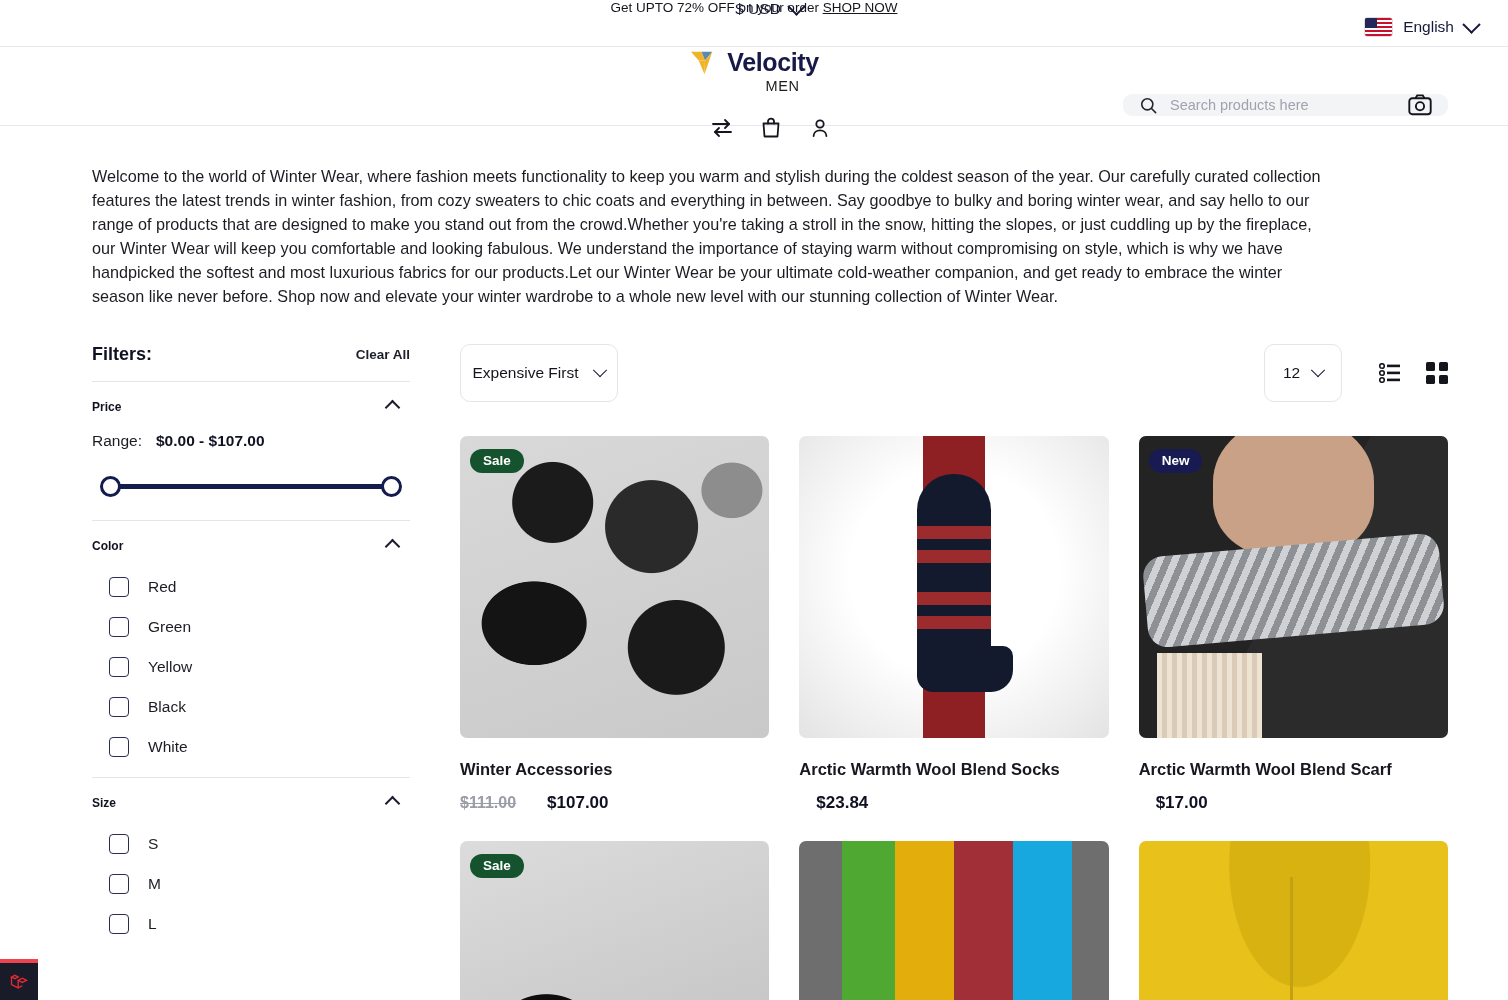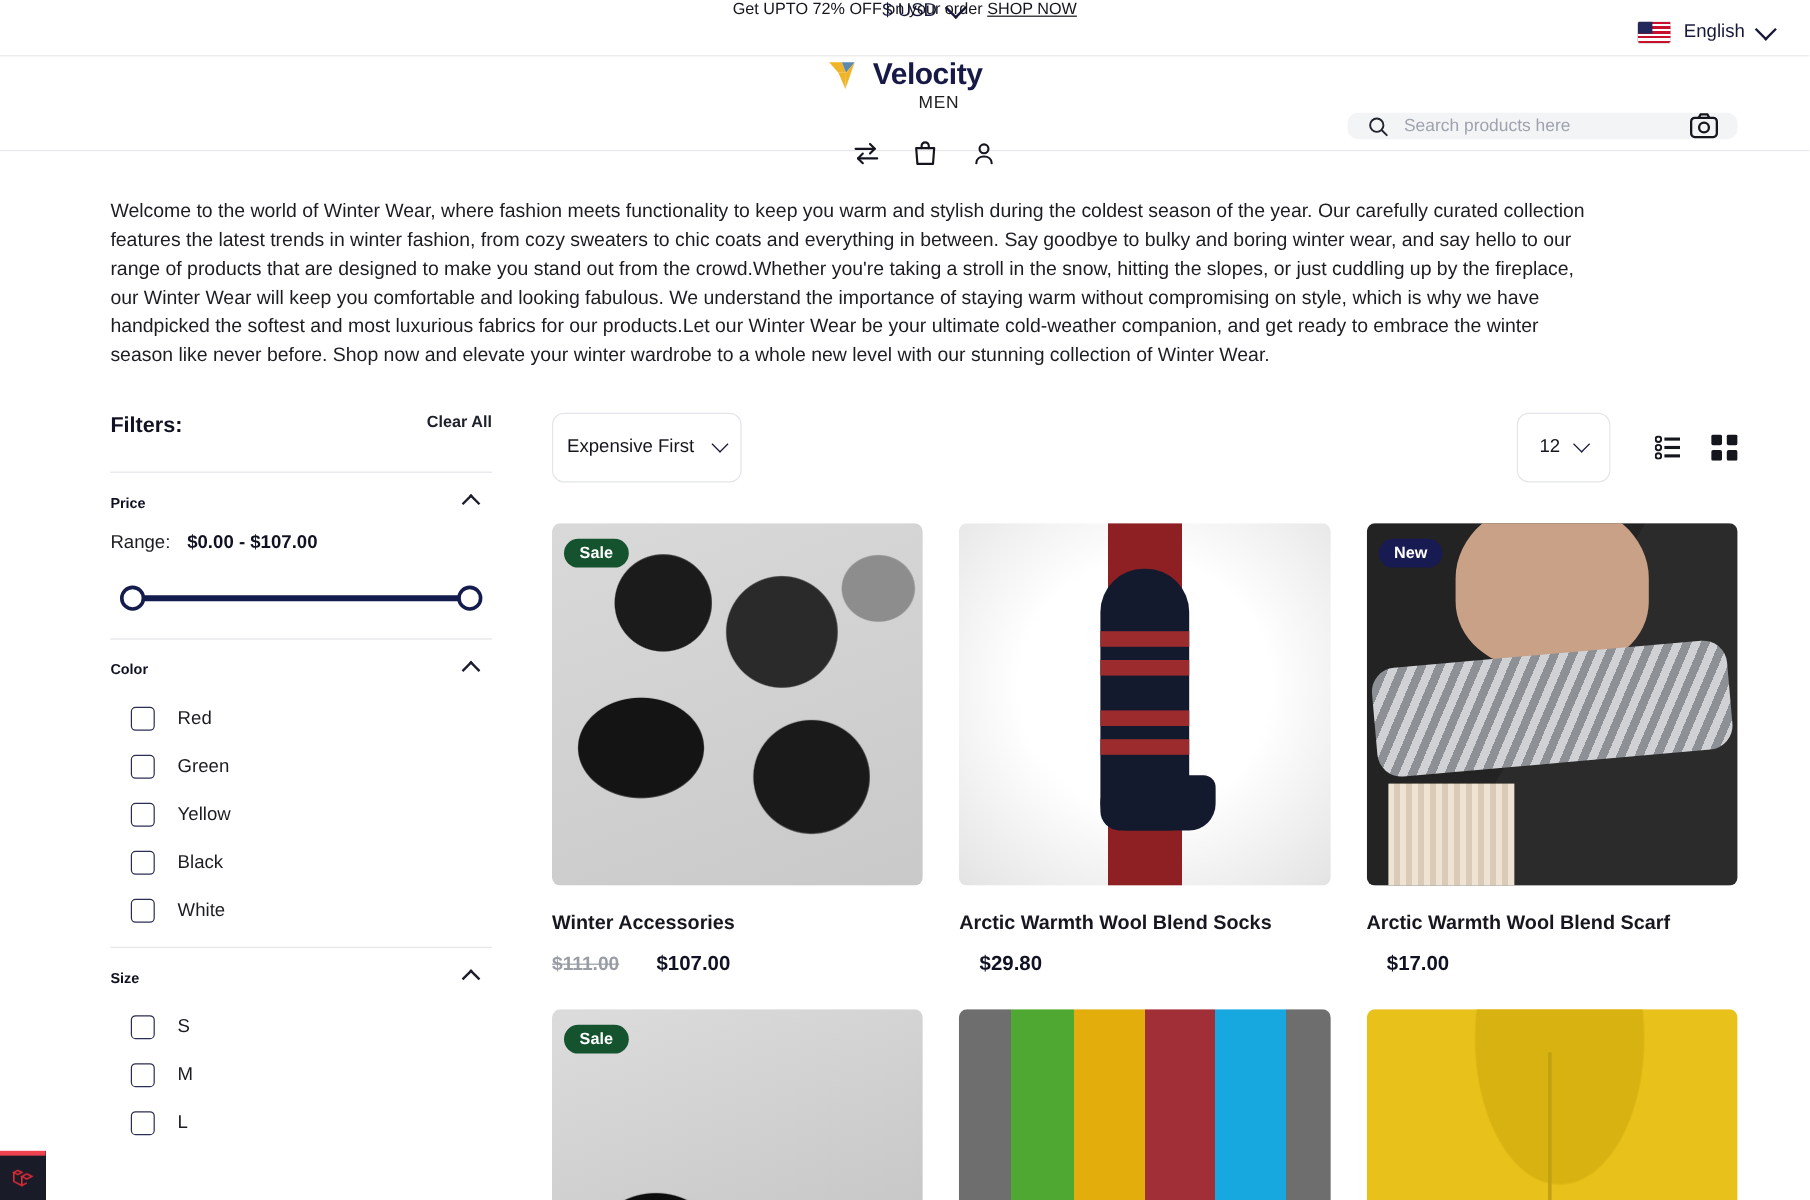--- a/index.html
+++ b/index.html
@@ -102,22 +102,22 @@
     color: #1c1d23;
     max-width: 1420px;
   }
 
   
   .body { display: flex; padding: 36px 60px 0 92px; gap: 50px; }
 
   
   .filters { width: 318px; flex: none; }
   .filters-head {
-    display: flex; align-items: flex-start;
-    padding-bottom: 28px;
+    display: flex; align-items: center;
+    padding-bottom: 16px;
     border-bottom: 1px solid #e4e5ea;
   }
   .filters-title { font-size: 18px; font-weight: 700; color: #101223; }
   .clear-all {
     margin-left: auto; font-size: 13.5px; font-weight: 600;
     color: #1d1f2b; cursor: pointer;
   }
   .fsection { border-bottom: 1px solid #e4e5ea; padding: 18px 0 20px; }
   .fsection:last-child { border-bottom: 0; }
   .fsec-head {
@@ -505,21 +505,21 @@
             <div class="sock">
               <div class="sock-band" style="top:52px"></div>
               <div class="sock-band" style="top:76px"></div>
               <div class="sock-band" style="top:118px"></div>
               <div class="sock-band" style="top:142px"></div>
             </div>
           </div>
         </div>
         <div class="ptitle">Arctic Warmth Wool Blend Socks</div>
         <div class="prices">
-          <span class="now">$29.80</span>
+          <span class="now">$23.84</span>
         </div>
       </article>
 
       <article class="card">
         <div class="thumb">
           <span class="badge new">New</span>
           <div class="img-scarf">
             <div class="scarf-face"></div>
             <div class="scarf-wrap"></div>
             <div class="scarf-fringe"></div>

